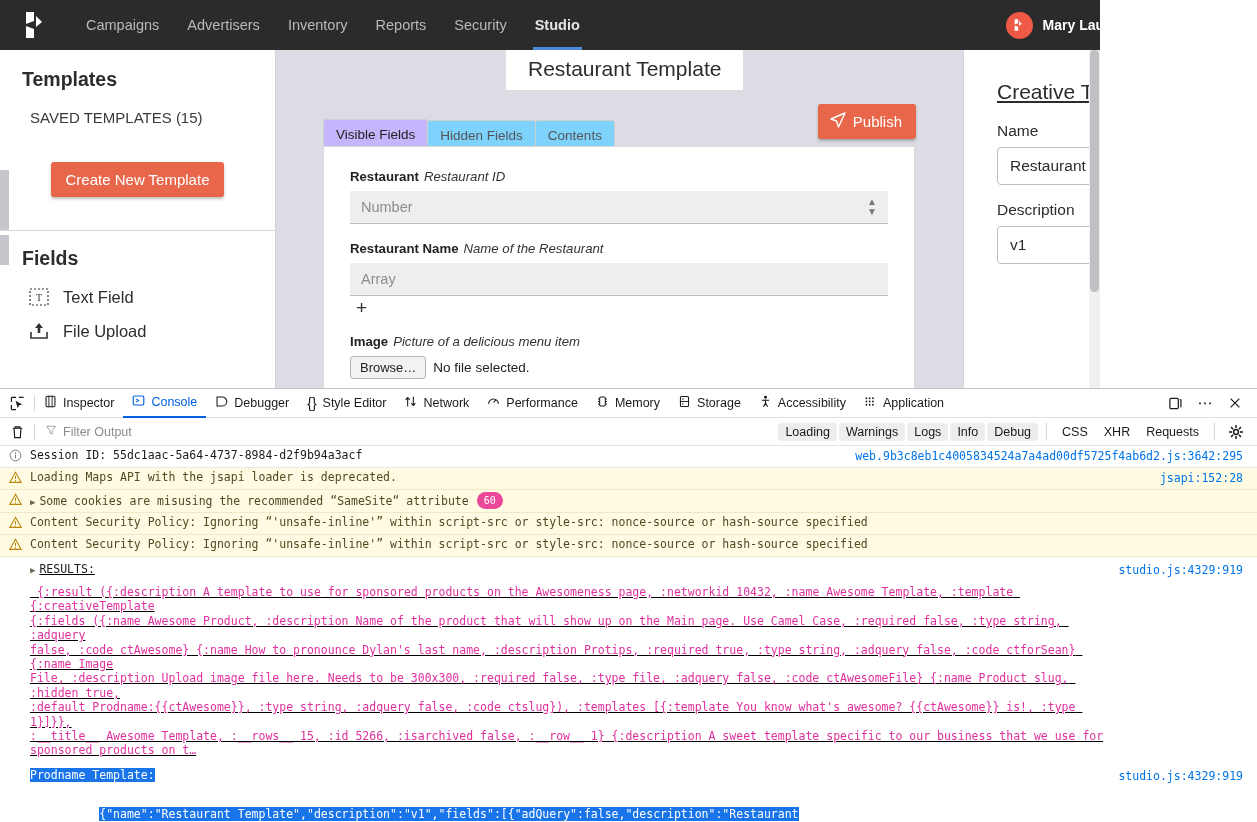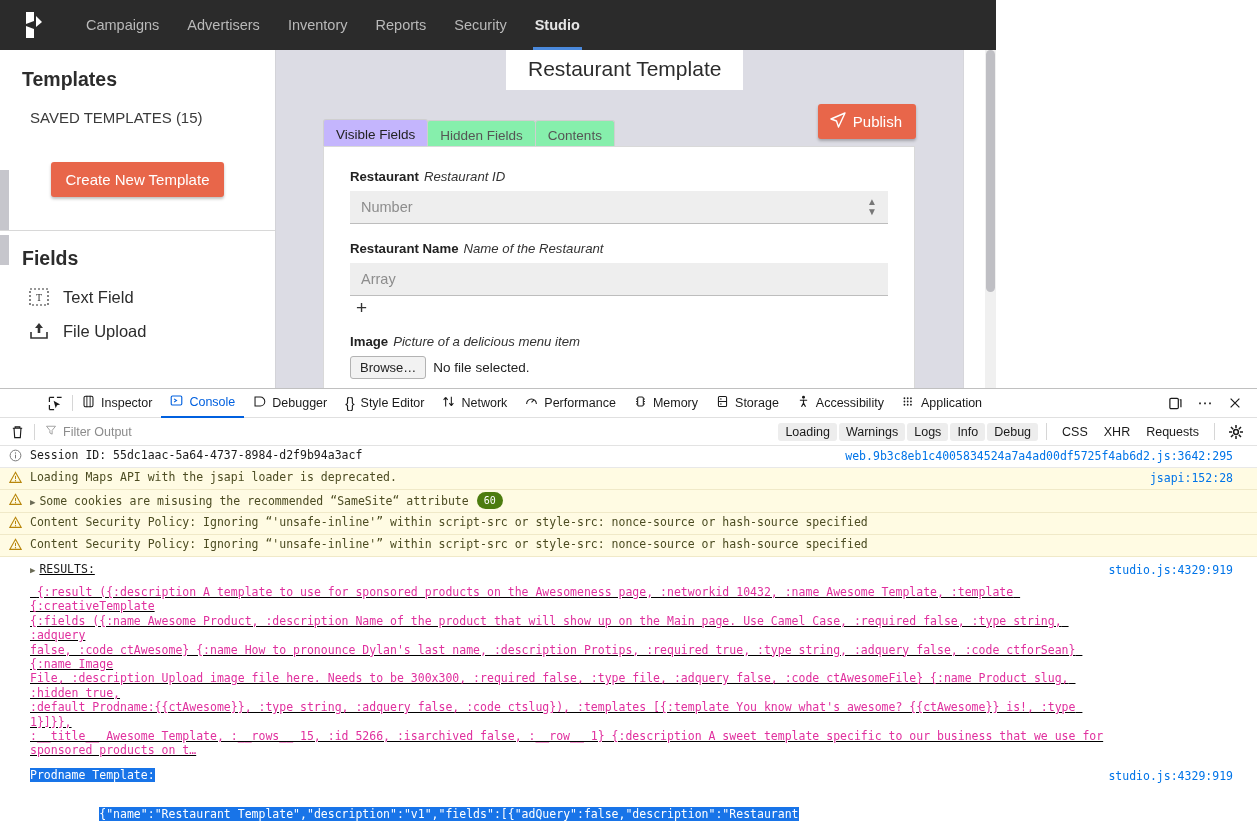--- a/index.html
+++ b/index.html
@@ -6,21 +6,21 @@
   html, body {
     margin: 0; padding: 0;
     width: 1257px; height: 822px;
     overflow: hidden;
     font-family: "Liberation Sans", sans-serif;
     background: #ffffff;
   }
 
   
   #app-region {
-    position: absolute; left: 0; top: 0; width: 996px; height: 388px;
+    position: absolute; left: 0; top: 0; width: 1100px; height: 388px;
     background: #dcdce4;
     overflow: hidden;
   }
 
   
   .topnav {
     position: absolute; left: 0; top: 0; width: 1257px; height: 50px;
     background: #2b2b2b;
     display: flex; align-items: center;
   }
@@ -99,21 +99,21 @@
     position: absolute; right: 45px; top: 54px;
     background: #e8664a; color: #fff; border: none; border-radius: 3px;
     font-size: 15px; padding: 8px 14px 8px 12px; cursor: pointer;
     display: flex; align-items: center; gap: 7px;
     box-shadow: 0 2px 3px rgba(0,0,0,.25);
     font-family: "Liberation Sans", sans-serif;
   }
   .tabs { position: absolute; left: 46px; top: 69px; display: flex; align-items: flex-end; }
   .tab {
     font-size: 13.5px; padding: 7px 12px 6px 12px; cursor: pointer;
-    background: #86efac; border: 1px solid #cfcfcf; border-bottom: none;
+    background: #7dd3fc; border: 1px solid #cfcfcf; border-bottom: none;
     color: #555; margin-right: -1px; border-radius: 3px 3px 0 0;
   }
   .tab.active { background: #c4b5fd; color: #222; border-color: #cfcfcf; padding-bottom: 7px; }
   .form-card {
     position: absolute; left: 46px; top: 96px; width: 592px; height: 280px;
     background: #ffffff; border: 1px solid #d9d9d9;
     padding: 22px 26px 0 26px; overflow: hidden;
   }
   .f-label { font-size: 13.2px; color: #222; margin-bottom: 7px; }
   .f-label b { font-weight: bold; }
@@ -170,21 +170,20 @@
   
   #devtools {
     position: absolute; left: 0; top: 388px; width: 1257px; height: 434px;
     background: #ffffff; border-top: 1px solid #c0c0c0;
     font-family: "DejaVu Sans Mono", monospace;
   }
   .dt-toolbar {
     height: 29px; display: flex; align-items: center;
     border-bottom: 1px solid #e0e0e0; background: #fff;
     font-family: "Liberation Sans", sans-serif;
-    padding-left: 38px;
   }
   .dt-picker { width: 34px; display: flex; justify-content: center; align-items: center; cursor: pointer; }
   .dt-sep { width: 1px; height: 16px; background: #d6d6d6; }
   .dt-tab {
     display: flex; align-items: center; gap: 6px; height: 29px;
     padding: 0 9px; font-size: 12.5px; color: #1a1a1a; cursor: pointer;
     white-space: nowrap;
   }
   .dt-tab.active { color: #0060df; border-bottom: 2px solid #0060df; }
   .dt-right { margin-left: auto; display: flex; align-items: center; gap: 4px; padding-right: 9px; }
@@ -204,36 +203,36 @@
   .fbtn {
     font-size: 12.5px; color: #1a1a1a; padding: 2px 7px; border-radius: 3px;
     background: #ededed; cursor: pointer;
   }
   .fbtn.plain { background: transparent; }
   .fsep { width: 1px; height: 17px; background: #d6d6d6; margin: 0 6px; }
 
   .console-rows { font-size: 11.5px; }
   .crow {
     display: flex; align-items: flex-start; min-height: 21px;
-    border-bottom: 1px solid #f0e9c8; padding: 2px 14px 2px 0;
+    border-bottom: 1px solid #f0e9c8; padding: 2px 4px 2px 0;
     position: relative;
     justify-content: space-between;
   }
   .crow.info { background: #ffffff; border-bottom: 1px solid #e8e8e8; }
   .crow.warn { background: #fffbe3; }
   .crow.plain { background: #ffffff; border-bottom: none; }
   .cicon { width: 30px; min-width: 30px; text-align: center; padding-top: 1px; }
   .ctext { flex: 1; color: #4c4c22; line-height: 15px; }
   .crow.info .ctext { color: #1a1a1a; }
   .csrc {
     color: #0074e8; font-size: 11.5px; padding-right: 10px; white-space: nowrap;
     padding-top: 1px; cursor: pointer;
   }
   .badge {
-    display: inline-block; background: #4d7c0f; color: #fff; border-radius: 9px;
+    display: inline-block; background: #ec4899; color: #fff; border-radius: 9px;
     font-size: 10px; padding: 1px 7px; margin-left: 8px; vertical-align: 1px;
   }
   .twisty { display: inline-block; color: #6a6a55; margin-right: 4px; font-size: 9px; }
   .results-block { color: #e0309e; line-height: 14.4px; padding-left: 30px; white-space: pre-wrap; word-break: break-word; }
   .results-head { color: #1a1a1a; padding-left: 30px; font-weight: normal; }
   .hl-label {
     background: #1874e8; color: #ffffff; display: inline;
   }
   .json-block {
     line-height: 14.4px; padding-left: 30px; padding-right: 14px;

